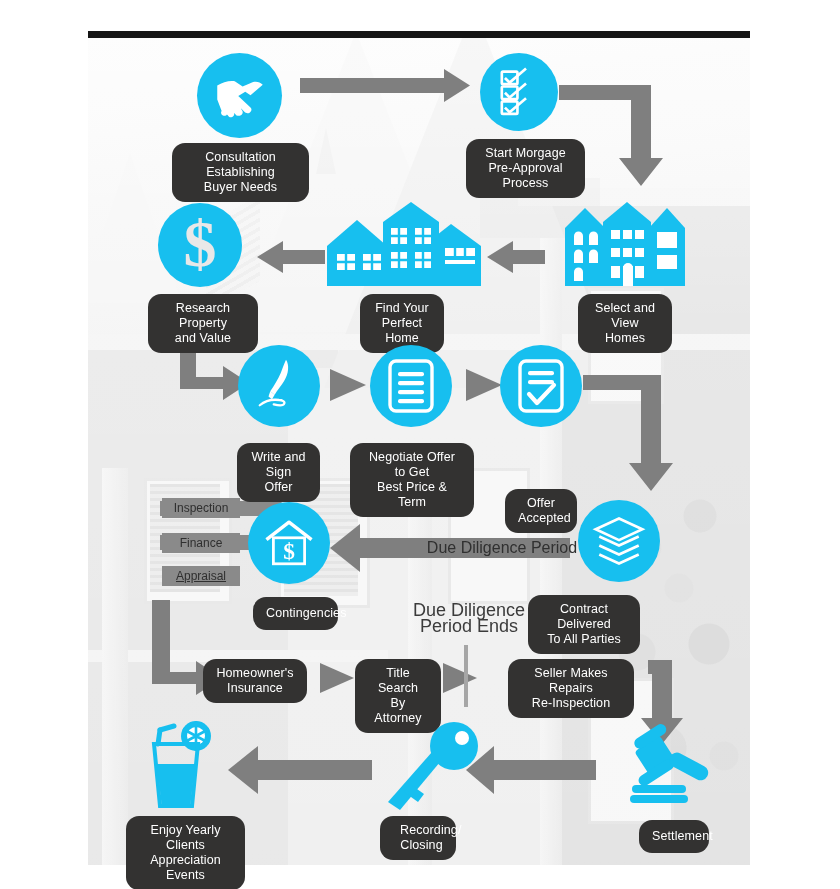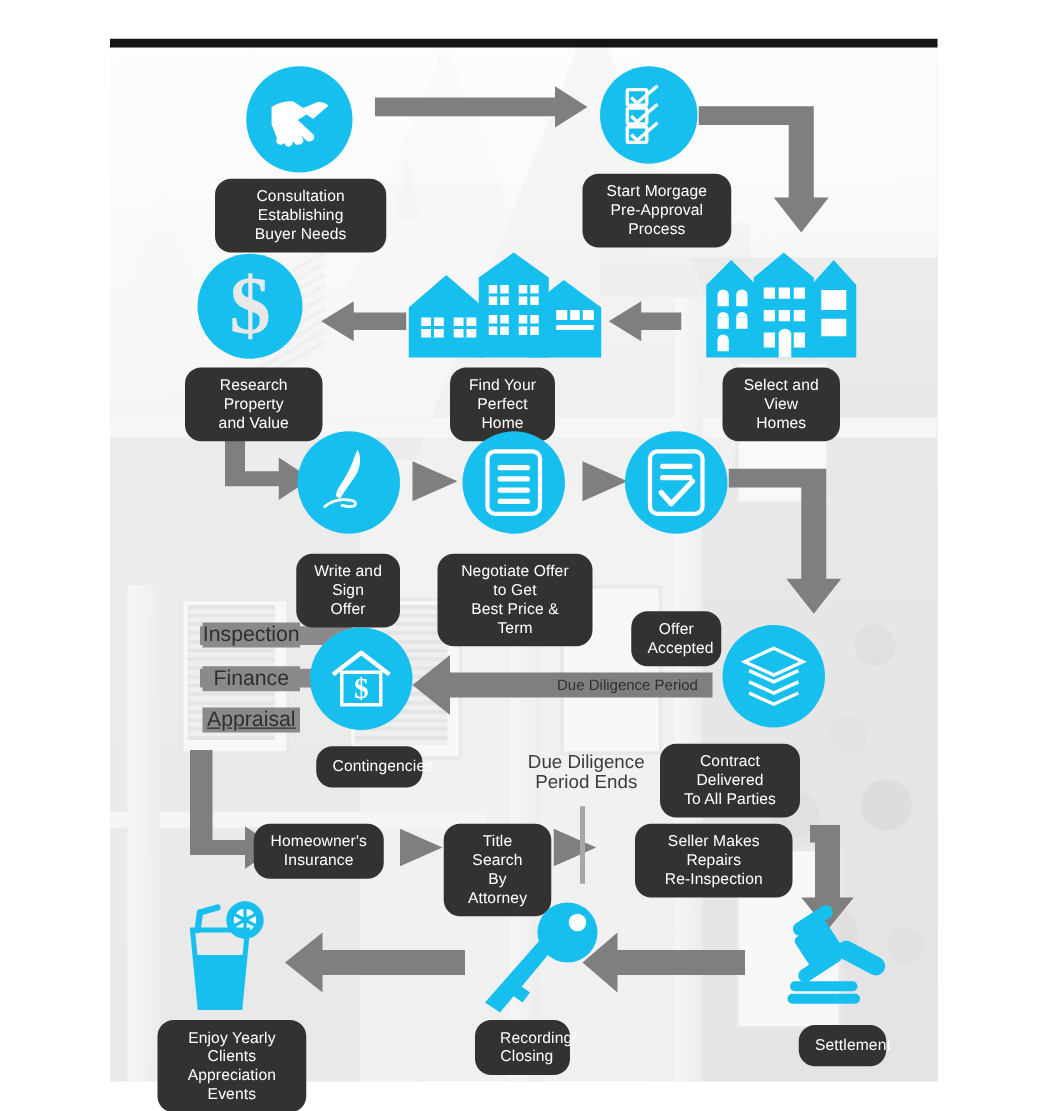--- a/index.html
+++ b/index.html
@@ -42,23 +42,23 @@
 
   
   #topbar{position:absolute;left:88px;top:31px;width:662px;height:7px;background:#151515;}
 
   
   .circ{position:absolute;border-radius:50%;background:#17BFEF;display:flex;align-items:center;justify-content:center;}
   .icon-free{position:absolute;}
   .pill{position:absolute;background:#333231;color:#ffffff;border-radius:13px;
         font-size:12.5px;line-height:15px;text-align:center;padding:7px 13px;white-space:pre-line;
         box-sizing:border-box;letter-spacing:.1px;}
-  .tag{position:absolute;background:#8a8a8a;color:#2f2f2f;font-size:17px;line-height:20px;
+  .tag{position:absolute;background:#8a8a8a;color:#2f2f2f;font-size:12px;line-height:20px;
        text-align:center;white-space:nowrap;}
-  .plaintext{position:absolute;color:#3b3b3b;font-size:15px;line-height:16px;text-align:center;white-space:pre-line;}
+  .plaintext{position:absolute;color:#3b3b3b;font-size:18px;line-height:16px;text-align:center;white-space:pre-line;}
   .arrow{position:absolute;}
   .vline{position:absolute;background:#a6a6a6;}
   svg{display:block;overflow:visible;}
 </style>
 </head>
 <body>
 
 <div id="stage">
 
   <div id="photo">
@@ -131,21 +131,21 @@
     <g fill="#8a8a8a">
       <path d="M0,6 L120,6 L162,45 L140,45 L100,21 L0,21 Z"></path>
       <path d="M0,40 L160,40 L160,55 L0,55 Z"></path>
       <path d="M0,74 L120,74 L162,50 L140,50 L100,74 Z"></path>
     </g>
   </svg>
   <div class="tag" style="left:162px;top:498px;width:78px;height:20px;">Inspection</div>
   <div class="tag" style="left:162px;top:533px;width:78px;height:20px;">Finance</div>
   <div class="tag" style="left:162px;top:566px;width:78px;height:20px;text-decoration:underline;">Appraisal</div>
 
-  <div class="plaintext" style="left:392px;top:540px;width:220px;color:#303030;font-size:12px;">Due Diligence Period</div>
+  <div class="plaintext" style="left:392px;top:540px;width:220px;color:#303030;font-size:16px;">Due Diligence Period</div>
 
   <div class="plaintext" style="left:395px;top:602px;width:148px;">Due Diligence
 Period Ends</div>
   <div class="vline" style="left:464px;top:645px;width:4px;height:62px;"></div>
 
   <div class="circ" style="left:197px;top:53px;width:85px;height:85px;">
     <svg width="56" height="56" viewBox="0 0 64 64">
       <path fill="#ffffff" d="M6 20c6-4 14-6 20-5l9 6 12-5c4-1 8 0 11 3l-14 12-6-4-8 5 14 13c2 2 1 5-1 6s-4 1-6-1l-4-4 1 2c2 2 1 5-1 6s-5 1-6-1l-2-2c1 2 0 4-2 5s-4 0-5-2l-1-1c-1 2-3 2-5 1s-2-4-1-5L6 36z"></path>
       <path fill="#ffffff" d="M14 34l7-6 5 4-7 6z" opacity=".85"></path>
     </svg>

